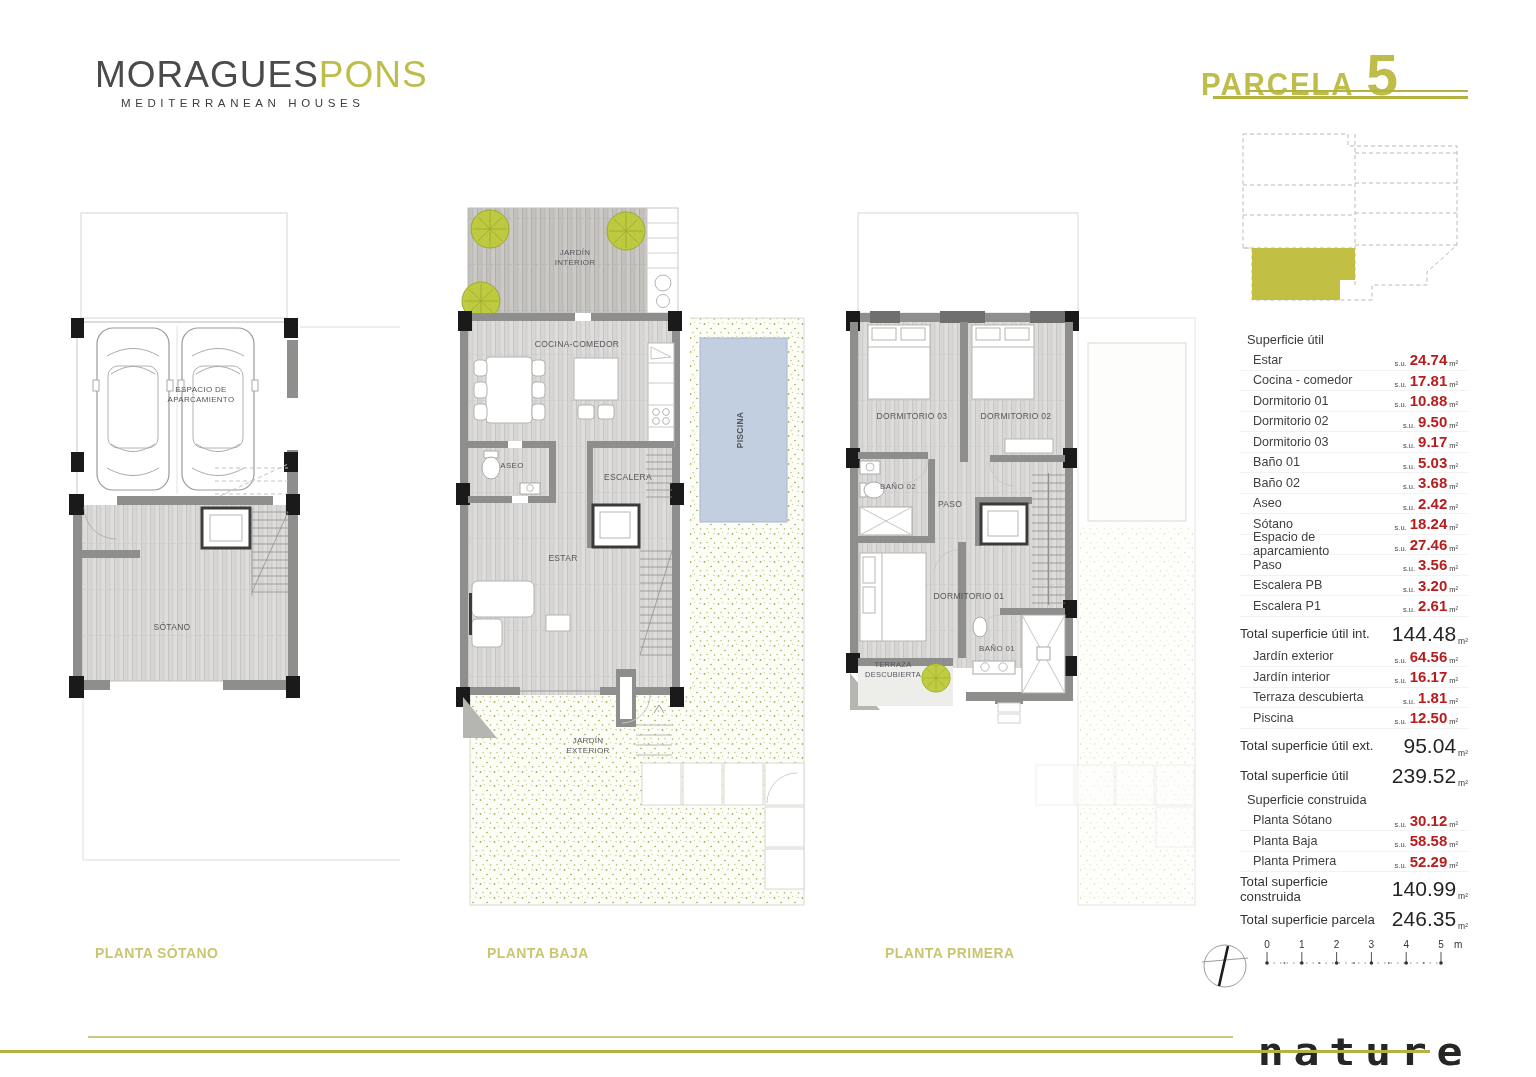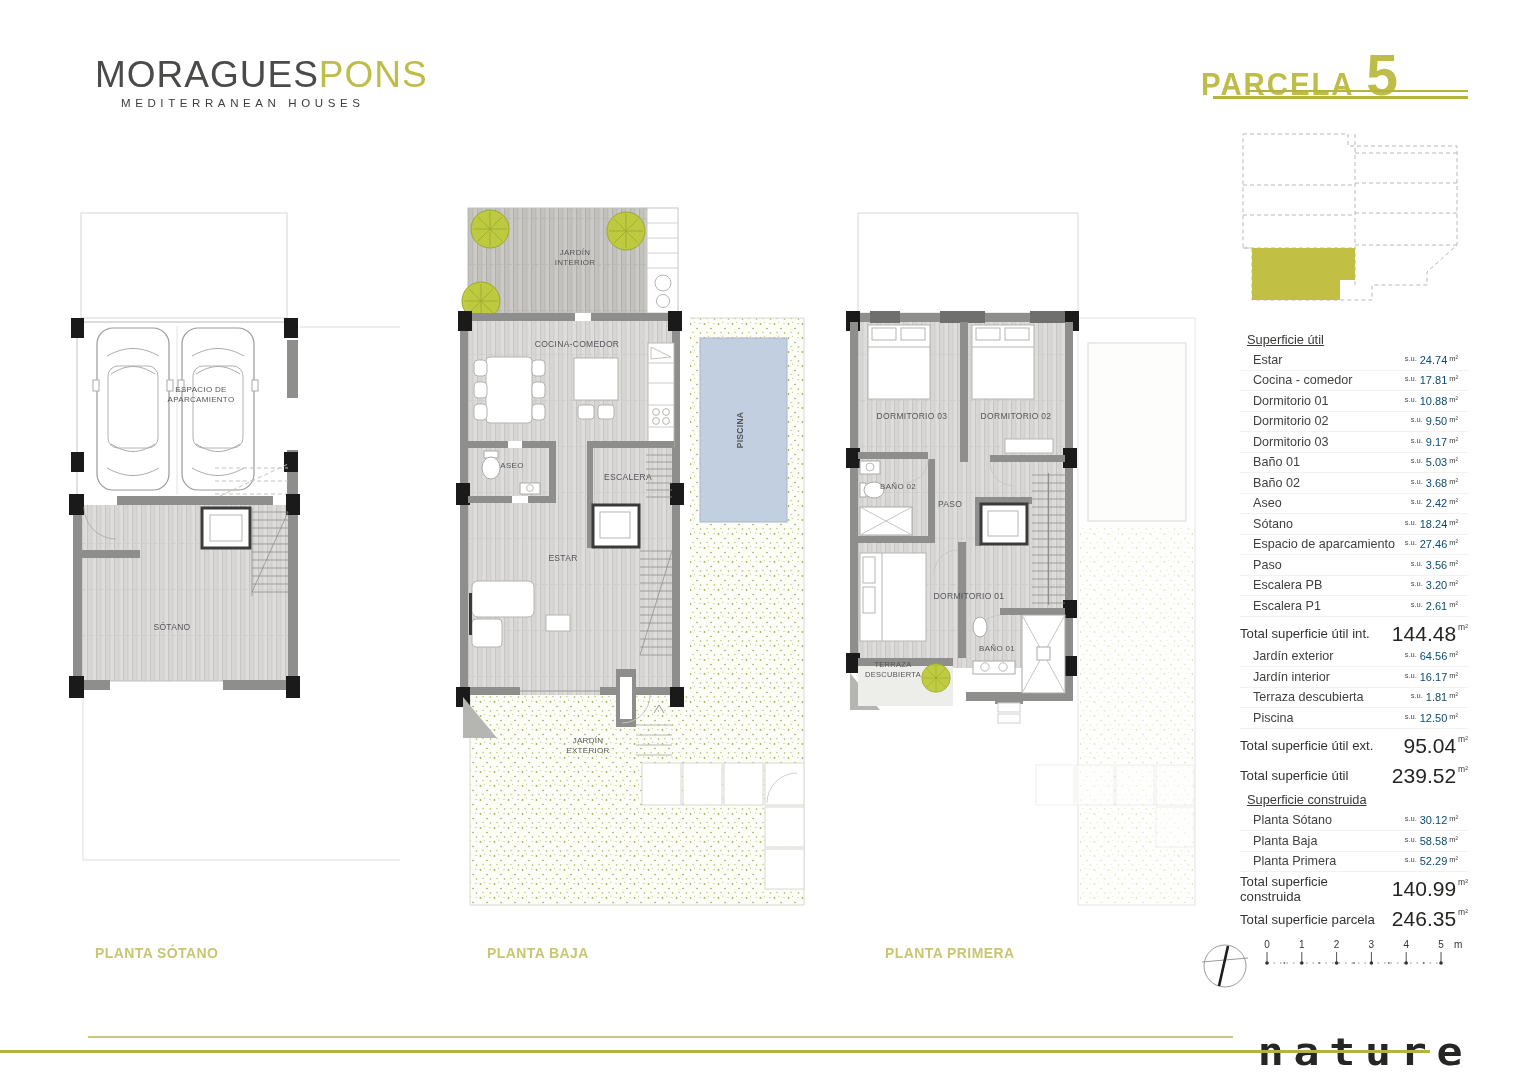--- a/index.html
+++ b/index.html
@@ -17,26 +17,26 @@
   .parcela{position:absolute;top:53px;right:70px;display:flex;align-items:baseline;gap:12px;color:#bfbd4a;}
   .parcela .pl{font-size:31px;font-weight:bold;letter-spacing:2px;transform:scaleX(.95);transform-origin:right;}
   .parcela .pn{font-size:57px;font-weight:bold;line-height:.8;}
 
   .oline{position:absolute;background:#b5b33f;}
   .oline.light{background:#c9c77b;}
 
   
   .area-table{position:absolute;left:1240px;top:328px;width:250px;}
   .arow{display:flex;justify-content:space-between;align-items:center;box-sizing:border-box;}
-  .arow.header{height:22px;padding-left:7px;font-size:12.8px;color:#39393    7;color:#393937;text-decoration:underline;}
+  .arow.header{height:22px;padding-left:7px;font-size:12.8px;color:#39393    7;color:#393937;}
   .arow.item{height:20.5px;padding-left:13px;padding-right:32px;font-size:12.6px;color:#3f3f3d;border-bottom:1px solid #f2f2ee;}
   .arow.total{height:26px;margin-top:4px;padding-right:22px;font-size:13.2px;color:#333331;}
-  .rval{display:flex;align-items:flex-start;white-space:nowrap;}
+  .rval{display:flex;align-items:flex-end;white-space:nowrap;}
   .su{font-size:7.5px;color:#4a4a48;margin-right:3px;}
-  .arow.item .val{font-size:11px;font-weight:normal;color:#0c4a6e;}
+  .arow.item .val{font-size:15px;font-weight:bold;color:#b91c1c;}
   .arow.total .val{font-size:21px;color:#242422;}
   .unit{font-size:7.5px;margin-left:2px;color:#3a3a38;}
   .arow.total .unit{font-size:8.5px;}
 
   
   .plan{position:absolute;}
   .rlabels text{fill:#55555a;font-family:"Liberation Sans",sans-serif;text-anchor:middle;letter-spacing:.3px;}
   .ptitle{position:absolute;top:944px;font-size:15.5px;font-weight:bold;color:#c9c672;letter-spacing:.5px;transform:scaleX(.9);transform-origin:left;white-space:nowrap;}
 
   

